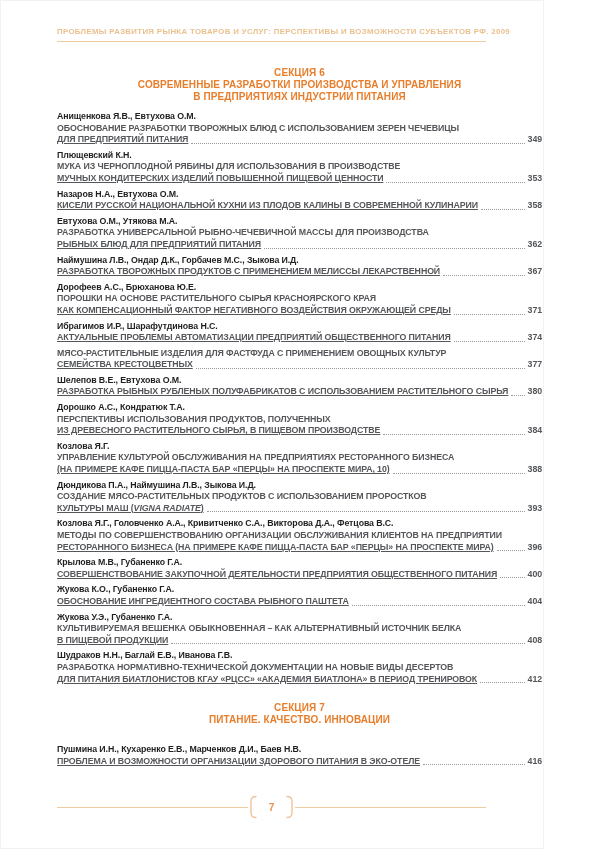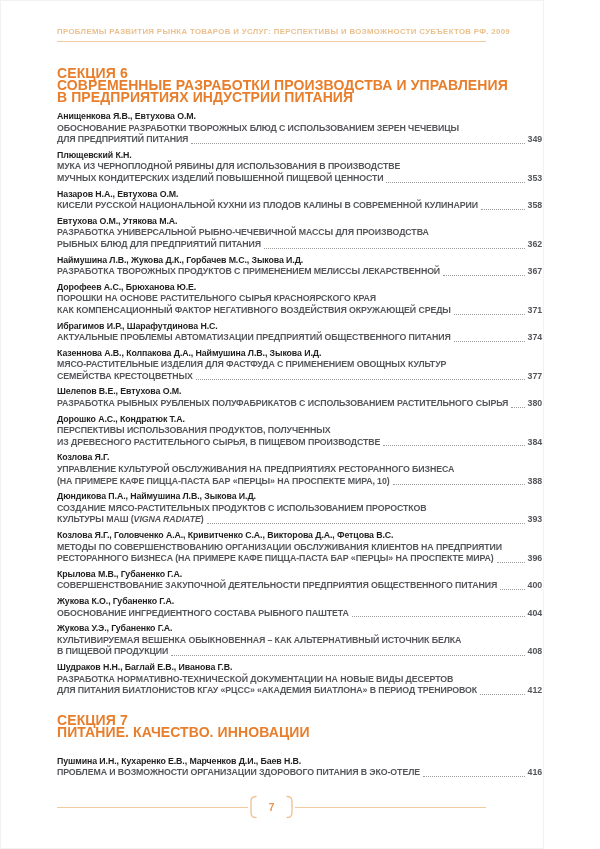--- a/index.html
+++ b/index.html
@@ -15,33 +15,34 @@
     position: absolute; left: 57px; right: 58px; top: 27px;
     text-align: center;
     font-size: 7.8px; font-weight: bold; letter-spacing: 0.35px;
     color: var(--header-orange, #EAC08E);
     border-bottom: 1px solid var(--rule-orange, #F0CBA0);
     padding-bottom: 5px;
     white-space: nowrap;
   }
   .content { position: absolute; left: 57px; top: 40px; width: 485px; padding-top: 27px; }
   .section-heading {
+    text-align: center;
     color: var(--accent-orange, #E87E2B);
     font-weight: bold;
-    font-size: 14px; line-height: 12px;
+    font-size: 10px; line-height: 12px;
     letter-spacing: 0.1px;
     margin-bottom: 8px;
   }
   .section + .section { margin-top: 17px; }
   .section + .section .section-heading { margin-bottom: 18px; }
   .entry { margin-bottom: 4px; font-size: 8.8px; line-height: 11.6px; letter-spacing: -0.1px; }
   .authors { font-weight: bold; color: var(--author-text, #1F1F1F); white-space: nowrap; }
   .title-line { font-weight: bold; color: var(--title-text, #54565A); white-space: nowrap; }
   .title-last { display: flex; align-items: flex-end; font-weight: bold; color: var(--title-text, #54565A); }
-  .title-last .t { white-space: nowrap; }
+  .title-last .t { white-space: nowrap; text-decoration: underline; }
   .title-last .dots {
     flex: 1; min-width: 8px;
     border-bottom: 1.5px dotted #9b9b9b;
     margin: 0 3px 2px 3px;
   }
   .title-last .pg { white-space: nowrap; }
   .footer {
     position: absolute; left: 57px; right: 58px; top: 796px; height: 22px;
     display: flex; align-items: center;
   }
@@ -114,21 +115,21 @@
                 <div class="title-line">РАЗРАБОТКА УНИВЕРСАЛЬНОЙ РЫБНО-ЧЕЧЕВИЧНОЙ МАССЫ ДЛЯ ПРОИЗВОДСТВА</div>
               </div>
     <div class="title-last">
       <span class="t">РЫБНЫХ БЛЮД ДЛЯ ПРЕДПРИЯТИЙ ПИТАНИЯ</span>
       <span class="dots"></span>
       <span class="pg">362</span>
     </div>
   </div>
 
   <div class="entry">
-    <div class="authors">Наймушина Л.В., Жукова Д.К., Горбачев М.С., Зыкова И.Д.</div>
+    <div class="authors">Наймушина Л.В., Ондар Д.К., Горбачев М.С., Зыкова И.Д.</div>
     <div></div>
     <div class="title-last">
       <span class="t">РАЗРАБОТКА ТВОРОЖНЫХ ПРОДУКТОВ С ПРИМЕНЕНИЕМ МЕЛИССЫ ЛЕКАРСТВЕННОЙ</span>
       <span class="dots"></span>
       <span class="pg">367</span>
     </div>
   </div>
 
   <div class="entry">
     <div class="authors">Дорофеев А.С., Брюханова Ю.Е.</div>
@@ -146,21 +147,20 @@
     <div class="authors">Ибрагимов И.Р., Шарафутдинова Н.С.</div>
     <div></div>
     <div class="title-last">
       <span class="t">АКТУАЛЬНЫЕ ПРОБЛЕМЫ АВТОМАТИЗАЦИИ ПРЕДПРИЯТИЙ ОБЩЕСТВЕННОГО ПИТАНИЯ</span>
       <span class="dots"></span>
       <span class="pg">374</span>
     </div>
   </div>
 
   <div class="entry">
-    <div class="authors">Казеннова А.В., Колпакова Д.А., Наймушина Л.В., Зыкова И.Д.</div>
     <div>
                 <div class="title-line">МЯСО-РАСТИТЕЛЬНЫЕ ИЗДЕЛИЯ ДЛЯ ФАСТФУДА С ПРИМЕНЕНИЕМ ОВОЩНЫХ КУЛЬТУР</div>
               </div>
     <div class="title-last">
       <span class="t">СЕМЕЙСТВА КРЕСТОЦВЕТНЫХ</span>
       <span class="dots"></span>
       <span class="pg">377</span>
     </div>
   </div>
 

